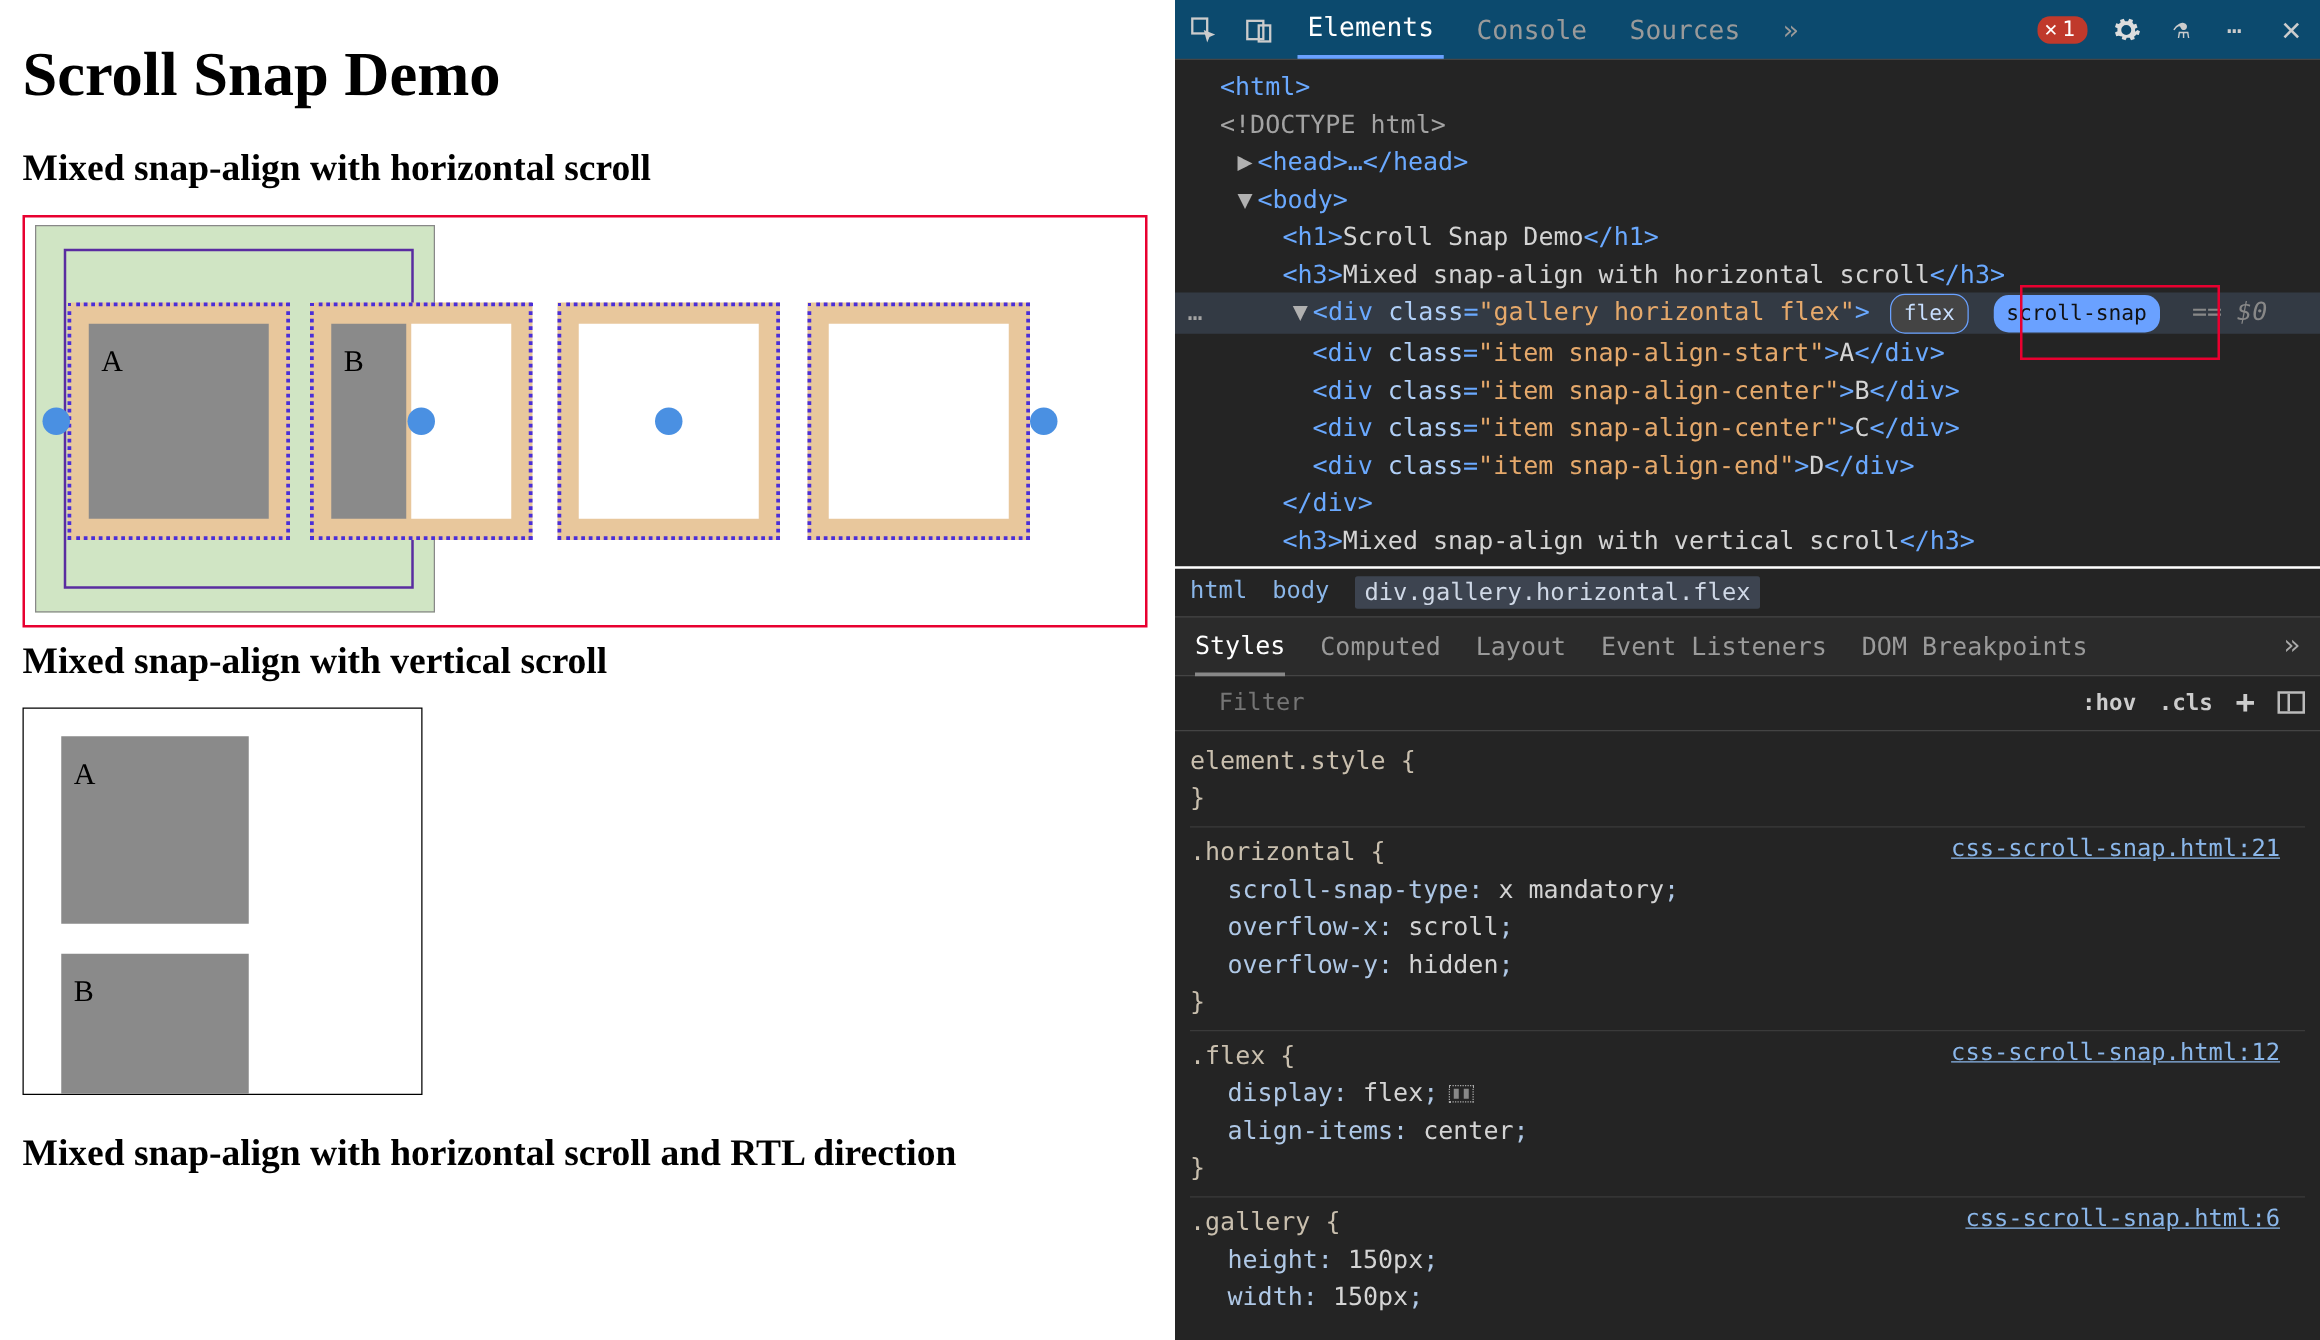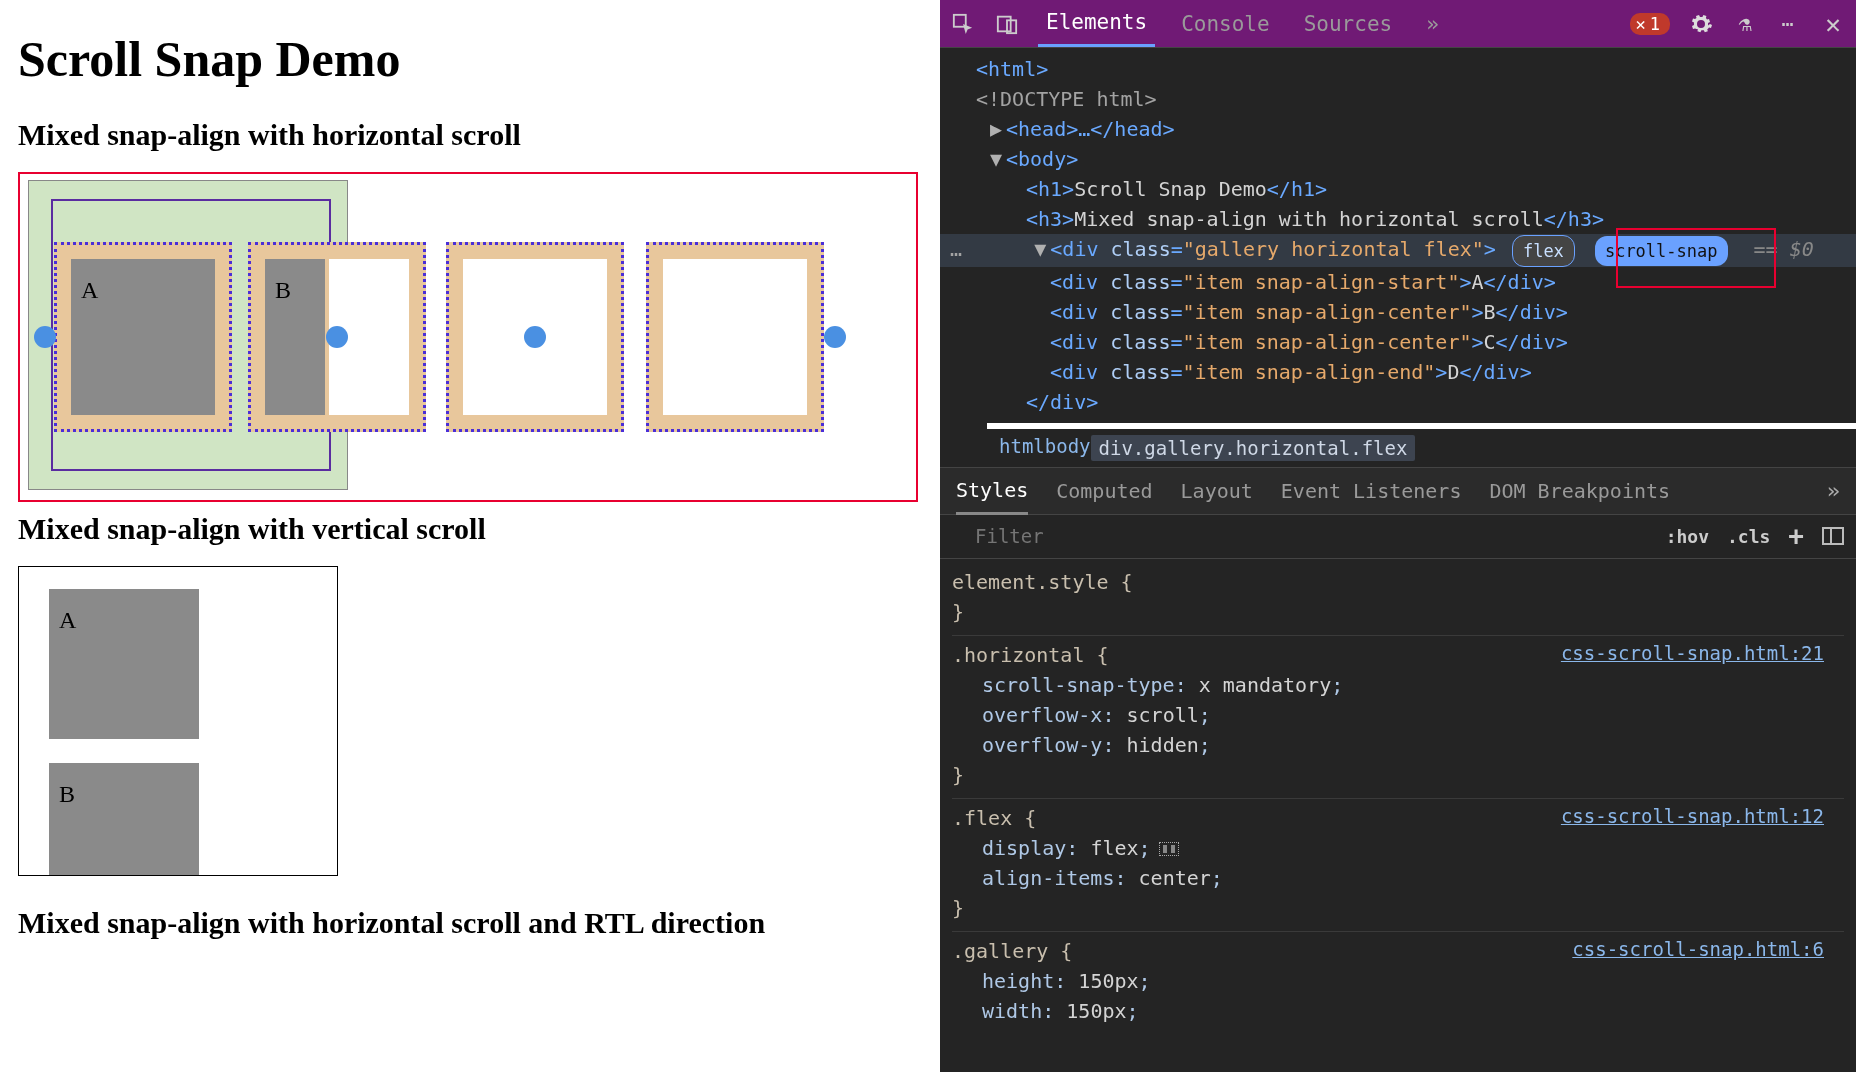--- a/index.html
+++ b/index.html
@@ -102,21 +102,21 @@
     color: #cfcfcf;
     font-family: Menlo, Consolas, monospace;
     font-size: 20px;
     display: flex;
     flex-direction: column;
     overflow: hidden;
   }
   .dt-tabbar {
     display: flex;
     align-items: center;
-    background: #701a75;
+    background: #0c4a6e;
     border-bottom: 1px solid #444;
     height: 48px;
     padding: 0 10px;
     gap: 18px;
   }
   .dt-tabbar .icon {
     width: 26px; height: 26px;
     display: inline-flex;
     align-items: center;
     justify-content: center;
@@ -181,26 +181,26 @@
     border: 2px solid #e80030;
     right: 80px;
     top: 180px;
     width: 160px;
     height: 60px;
     pointer-events: none;
   }
   .sel-line { background: #333a44; }
   .eq0 { color: #888; margin-left: 10px; font-style: italic;}
   .breadcrumb {
-    border-top: 6px solid #ffffff;
+    border-top: 2px solid #ffffff;
     padding: 6px 12px;
     font-size: 19px;
     color: #8bb7ea;
     display: flex;
-    margin-left: 47px;
+    gap: 20px;
   }
   .breadcrumb .cur { background: #3d4450; color: #cfd8e6; padding: 2px 8px; border-radius:2px;}
 
   
   .styles-tabbar {
     display: flex;
     gap: 28px;
     padding: 0 16px;
     border-top: 1px solid #444;
     border-bottom: 1px solid #444;
@@ -345,20 +345,21 @@
       <span class="badge badge-flex">flex</span>
       <span class="badge badge-snap">scroll-snap</span>
       <span class="eq0">== $0</span>
     </div>
 
     <div class="dom-line" style="padding-left:110px;"><span class="t-tag">&lt;div </span><span class="t-attr">class</span><span class="t-tag">=</span><span class="t-val">"item snap-align-start"</span><span class="t-tag">&gt;</span><span class="t-text">A</span><span class="t-tag">&lt;/div&gt;</span></div>
     <div class="dom-line" style="padding-left:110px;"><span class="t-tag">&lt;div </span><span class="t-attr">class</span><span class="t-tag">=</span><span class="t-val">"item snap-align-center"</span><span class="t-tag">&gt;</span><span class="t-text">B</span><span class="t-tag">&lt;/div&gt;</span></div>
     <div class="dom-line" style="padding-left:110px;"><span class="t-tag">&lt;div </span><span class="t-attr">class</span><span class="t-tag">=</span><span class="t-val">"item snap-align-center"</span><span class="t-tag">&gt;</span><span class="t-text">C</span><span class="t-tag">&lt;/div&gt;</span></div>
     <div class="dom-line" style="padding-left:110px;"><span class="t-tag">&lt;div </span><span class="t-attr">class</span><span class="t-tag">=</span><span class="t-val">"item snap-align-end"</span><span class="t-tag">&gt;</span><span class="t-text">D</span><span class="t-tag">&lt;/div&gt;</span></div>
     <div class="dom-line" style="padding-left:86px;"><span class="t-tag">&lt;/div&gt;</span></div>
+    <div class="dom-line" style="padding-left:86px;"><span class="t-tag">&lt;h3&gt;</span><span class="t-text">Mixed snap-align with vertical scroll</span><span class="t-tag">&lt;/h3&gt;</span></div>
 
     <div class="red-hi"></div>
   </div>
 
   <div class="breadcrumb">
     <span>html</span>
     <span>body</span>
     <span class="cur">div.gallery.horizontal.flex</span>
   </div>
 

